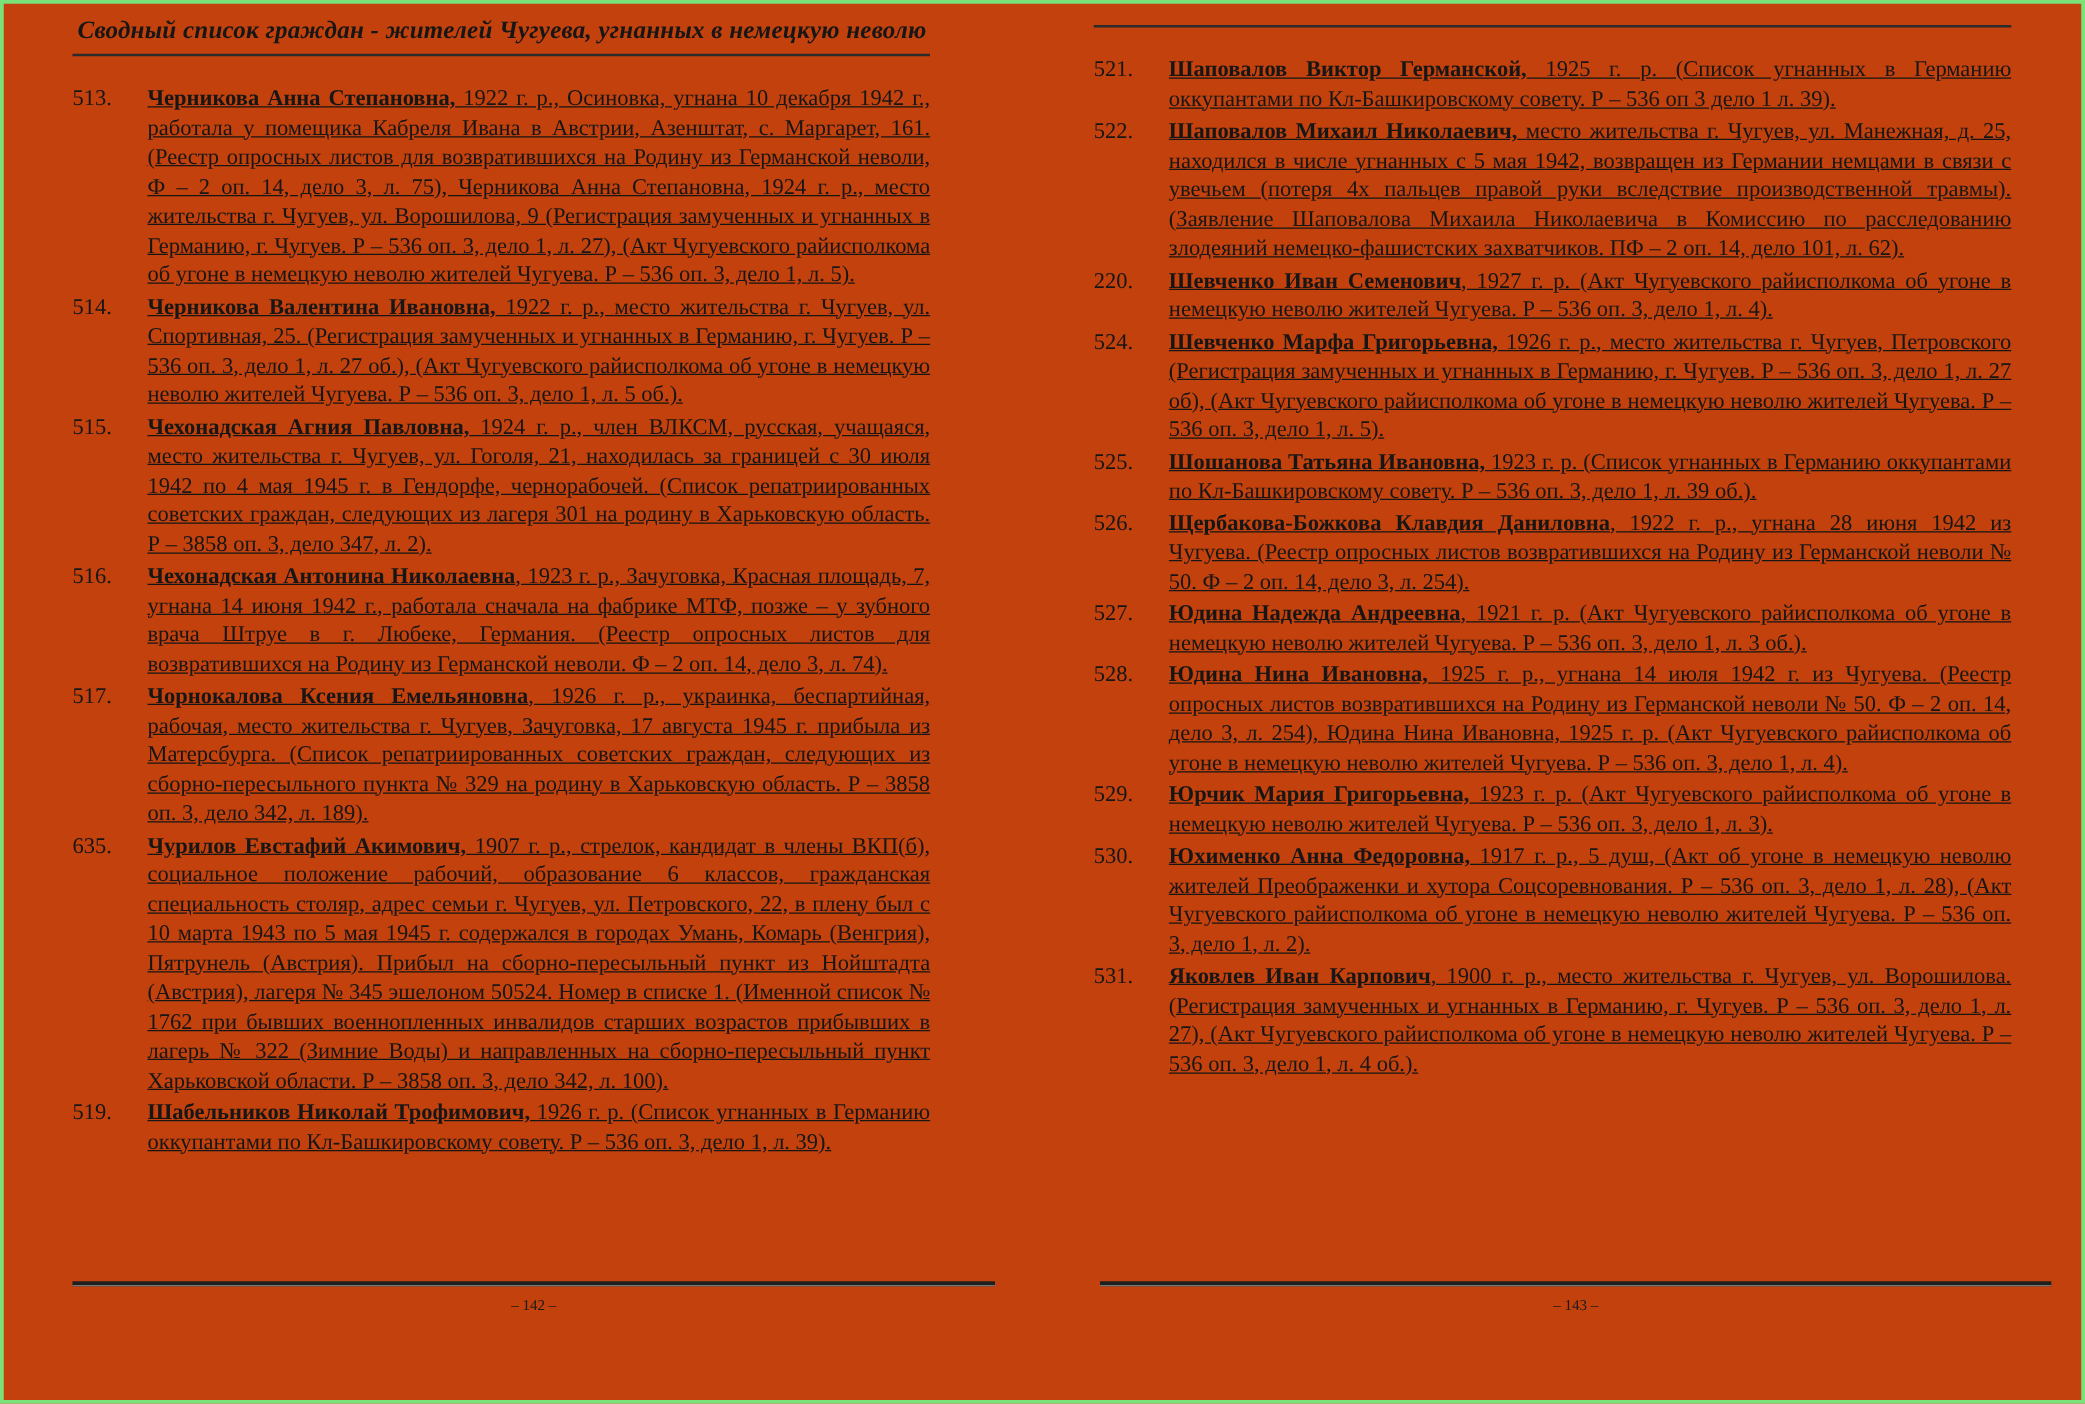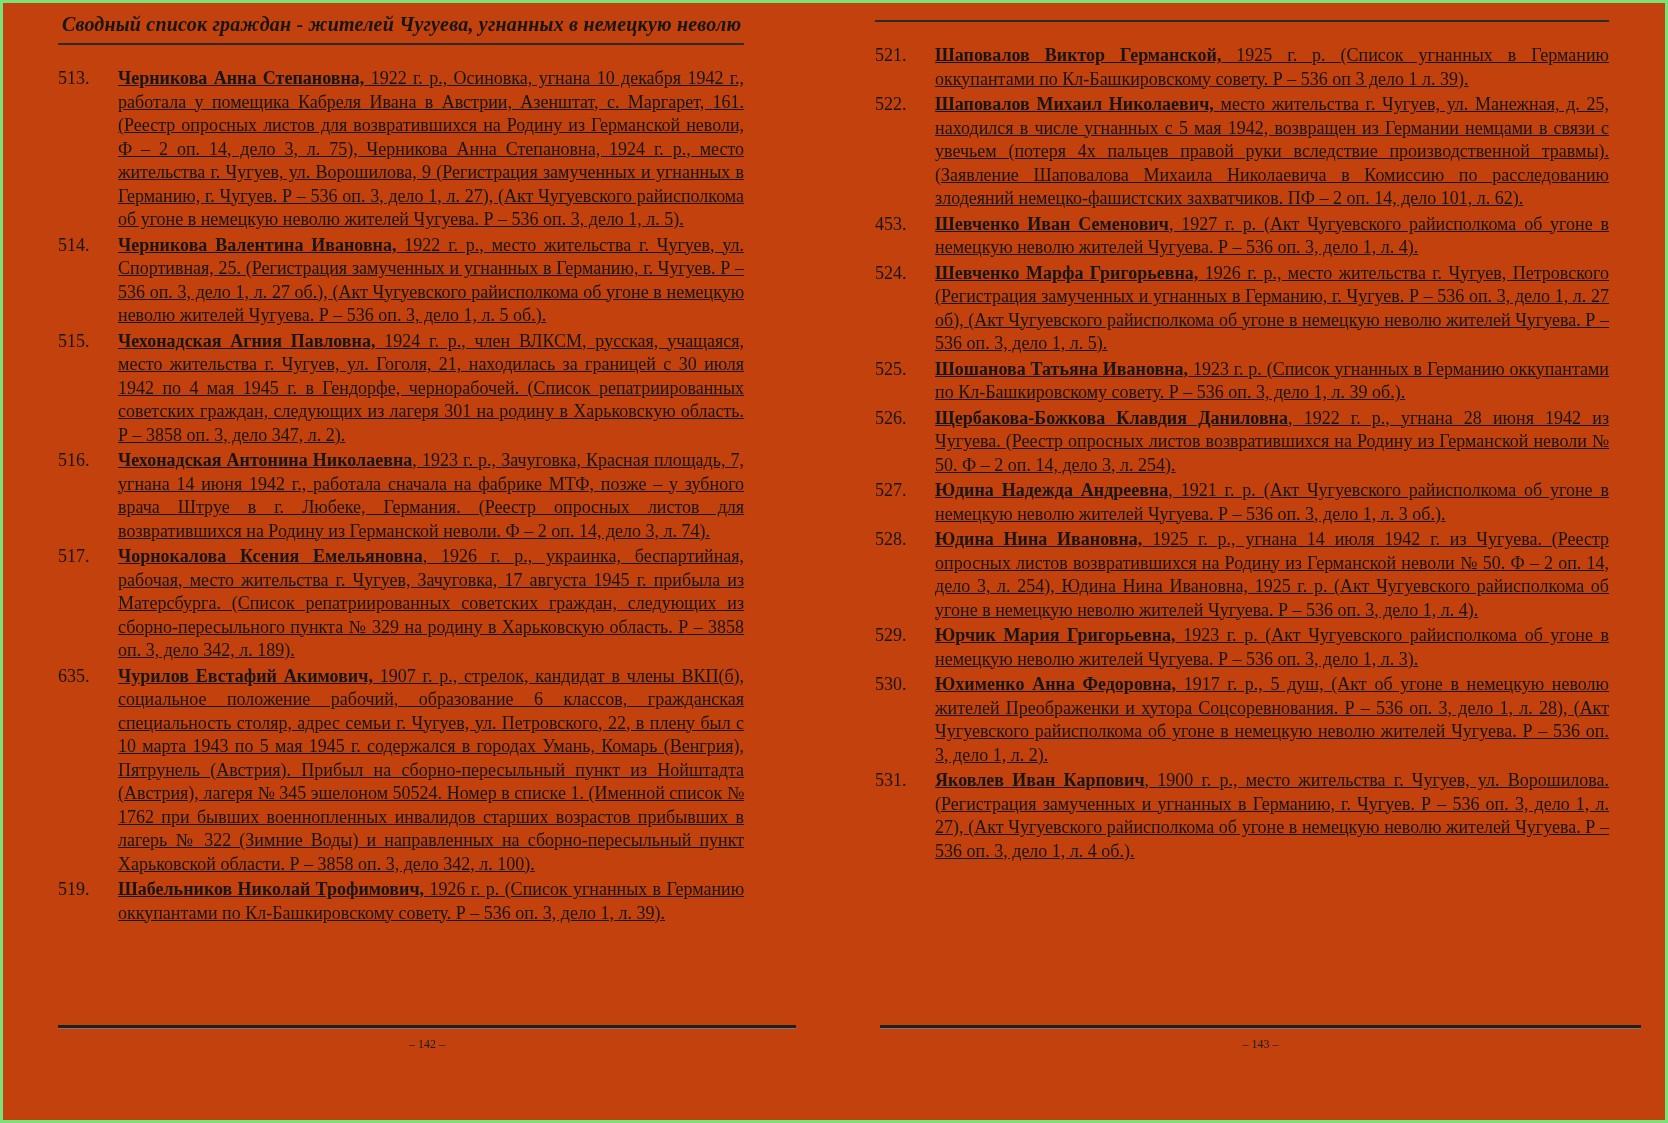--- a/index.html
+++ b/index.html
@@ -100,21 +100,21 @@
     <span class="entry-num">521.</span>
     <p class="entry-body"><span class="entry-name">Шаповалов Виктор Германской,</span><span class="entry-rest"> 1925 г. р. (Список угнанных в Германию оккупантами по Кл-Башкировскому совету. Р – 536 оп 3 дело 1 л. 39).</span></p>
   </div>
 
   <div class="entry">
     <span class="entry-num">522.</span>
     <p class="entry-body"><span class="entry-name">Шаповалов Михаил Николаевич,</span><span class="entry-rest"> место жительства г. Чугуев, ул. Манежная, д. 25, находился в числе угнанных с 5 мая 1942, возвращен из Германии немцами в связи с увечьем (потеря 4х пальцев правой руки вследствие производственной травмы). (Заявление Шаповалова Михаила Николаевича в Комиссию по расследованию злодеяний немецко-фашистских захватчиков. ПФ – 2 оп. 14, дело 101, л. 62).</span></p>
   </div>
 
   <div class="entry">
-    <span class="entry-num">453.</span>
+    <span class="entry-num">220.</span>
     <p class="entry-body"><span class="entry-name">Шевченко Иван Семенович</span><span class="entry-rest">, 1927 г. р. (Акт Чугуевского райисполкома об угоне в немецкую неволю жителей Чугуева. Р – 536 оп. 3, дело 1, л. 4).</span></p>
   </div>
 
   <div class="entry">
     <span class="entry-num">524.</span>
     <p class="entry-body"><span class="entry-name">Шевченко Марфа Григорьевна,</span><span class="entry-rest"> 1926 г. р., место жительства г. Чугуев, Петровского (Регистрация замученных и угнанных в Германию, г. Чугуев. Р – 536 оп. 3, дело 1, л. 27 об), (Акт Чугуевского райисполкома об угоне в немецкую неволю жителей Чугуева. Р – 536 оп. 3, дело 1, л. 5).</span></p>
   </div>
 
   <div class="entry">
     <span class="entry-num">525.</span>

